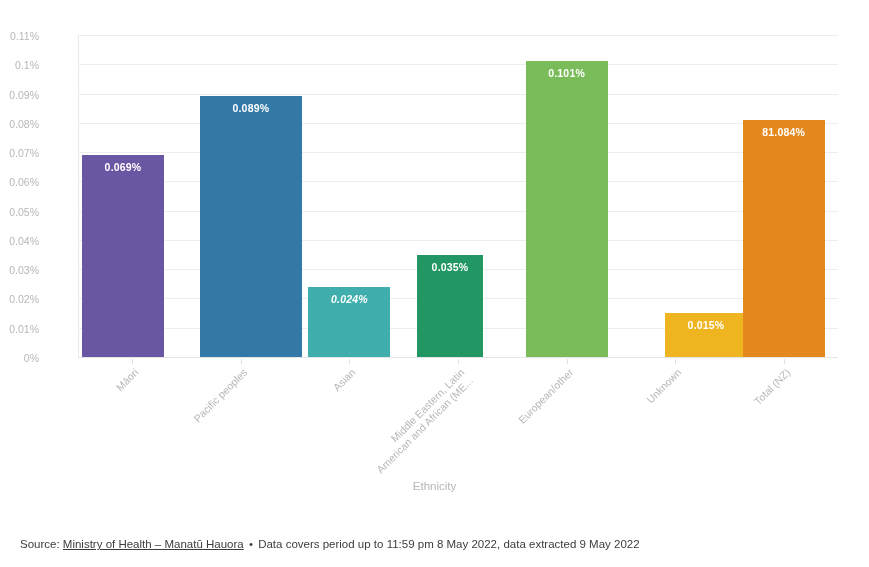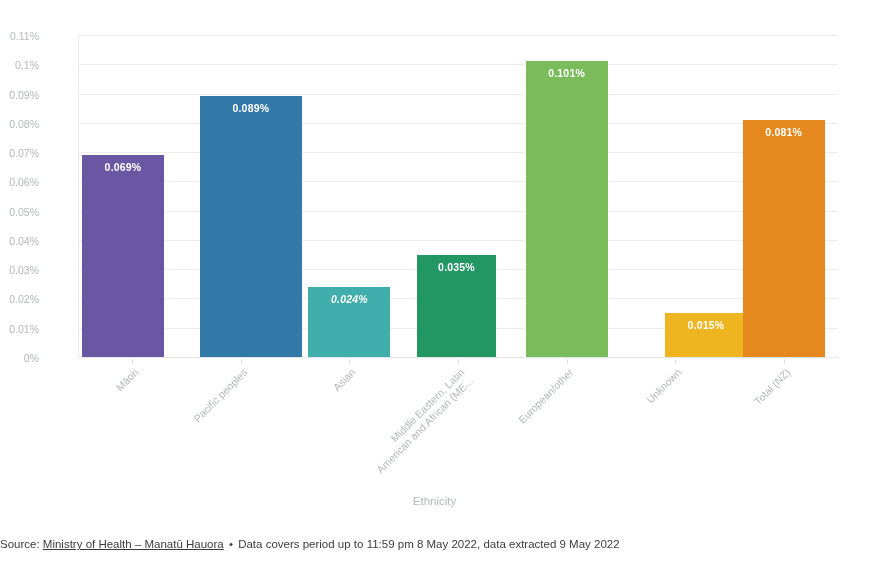--- a/index.html
+++ b/index.html
@@ -118,27 +118,26 @@
 
   
   .x-axis-title {
     position: absolute;
     left: 0;
     top: 480px;
     width: 869px;
     text-align: center;
     font-size: 11.5px;
     color: #b5b7ba;
-    margin-top: 15px;
   }
 
   
   .source-note {
     position: absolute;
-    left: 0;
+    left: 20px;
     top: 538px;
     font-size: 11.5px;
     color: #3c3c3c;
     font-family: "Liberation Sans", sans-serif;
     white-space: nowrap;
   }
   .source-note .src-link {
     text-decoration: underline;
     color: #3c3c3c;
     cursor: pointer;
@@ -188,35 +187,35 @@
           <div class="bar-value">0.069%</div>
         </div>
         <div class="bar-group" style="left: 121.857px; width: 102px; height: 260.527px;">
           <div class="bar" style="height: 260.527px; background: rgb(50, 121, 168);"></div>
           <div class="bar-value">0.089%</div>
         </div>
         <div class="bar-group" style="left: 230.429px; width: 82px; height: 70.2545px; font-style: italic;">
           <div class="bar" style="height: 70.2545px; background: rgb(65, 174, 174);"></div>
           <div class="bar-value">0.024%</div>
         </div>
-        <div class="bar-group" style="left: 339px; width: 79px; height: 102.455px;">
+        <div class="bar-group" style="left: 339px; width: 66px; height: 102.455px;">
           <div class="bar" style="height: 102.455px; background: rgb(34, 151, 100);"></div>
           <div class="bar-value">0.035%</div>
         </div>
         <div class="bar-group" style="left: 447.571px; width: 82px; height: 295.655px;">
           <div class="bar" style="height: 295.655px; background: rgb(121, 188, 89);"></div>
           <div class="bar-value">0.101%</div>
         </div>
         <div class="bar-group" style="left: 587px; width: 82px; height: 43.9091px;">
           <div class="bar" style="height: 43.9091px; background: rgb(239, 181, 33);"></div>
           <div class="bar-value">0.015%</div>
         </div>
         <div class="bar-group" style="left: 664.714px; width: 82px; height: 237.109px;">
           <div class="bar" style="height: 237.109px; background: rgb(229, 137, 31);"></div>
-          <div class="bar-value">0.081%</div>
+          <div class="bar-value">81.084%</div>
         </div>
       </div>
   </div>
 
   <div id="xticks">
       <div class="x-tickmark" style="left: 132.286px;"></div>
       <div class="x-tickmark" style="left: 240.857px;"></div>
       <div class="x-tickmark" style="left: 349.429px;"></div>
       <div class="x-tickmark" style="left: 458px;"></div>
       <div class="x-tickmark" style="left: 566.571px;"></div>

